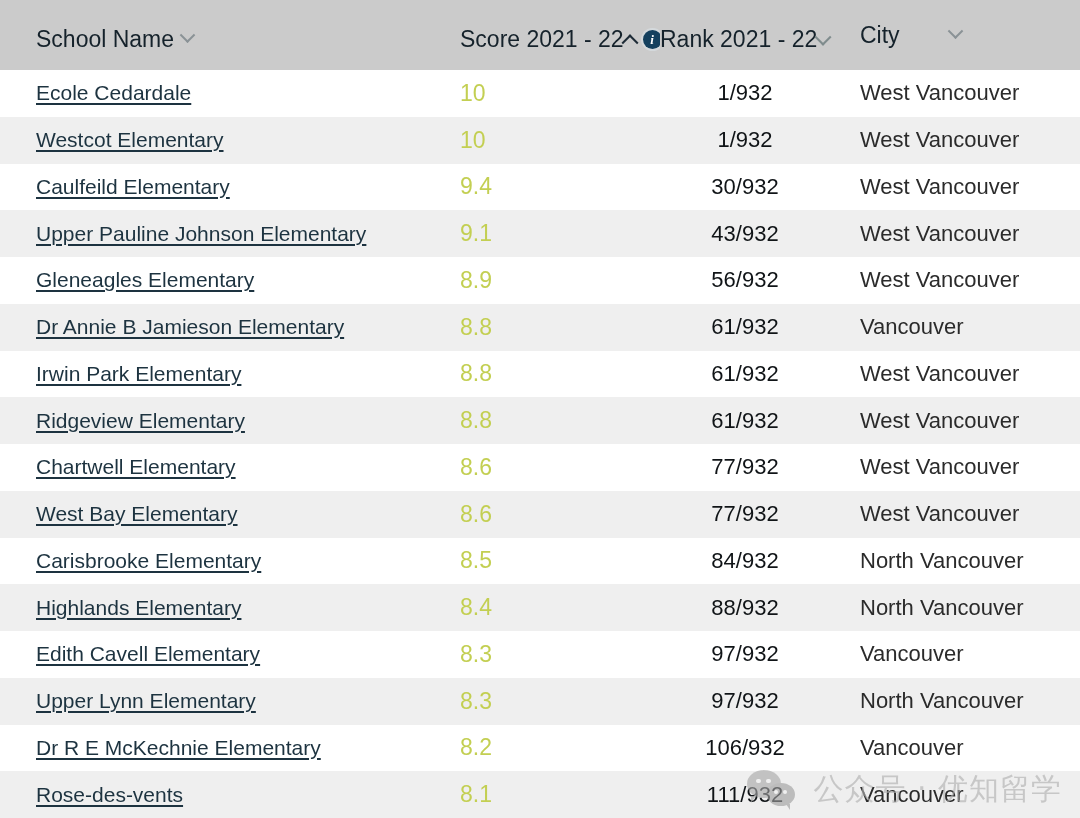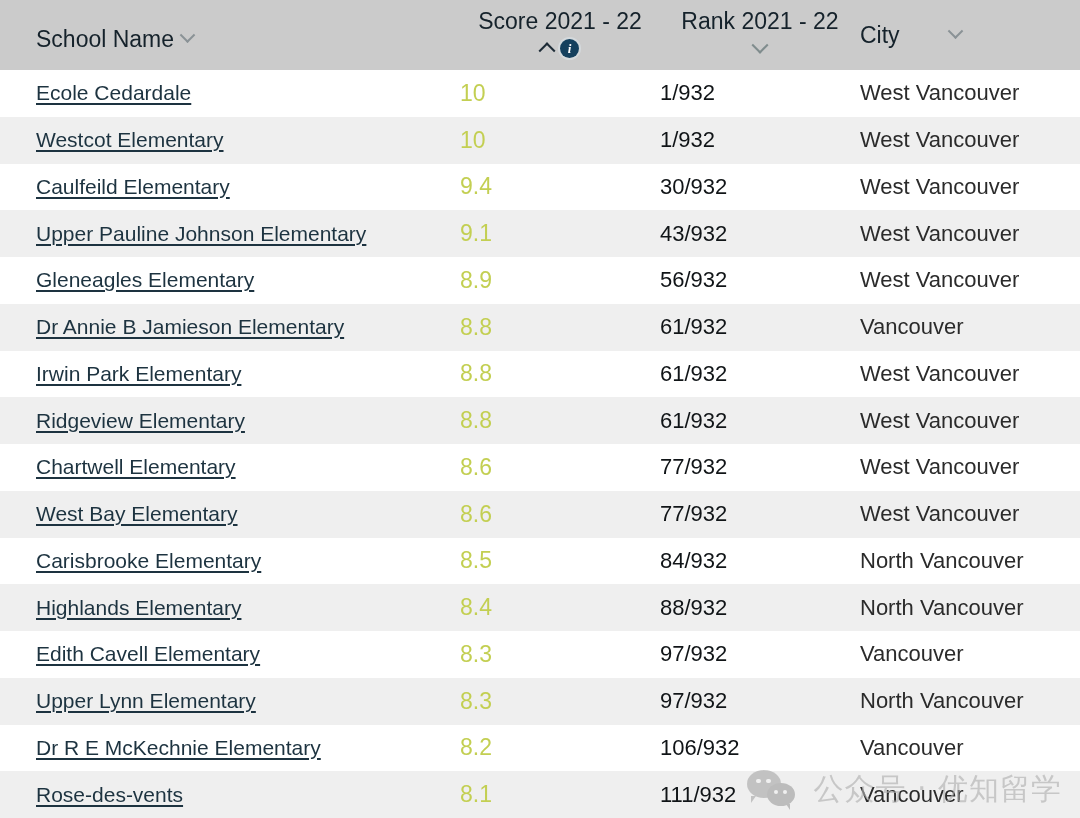--- a/index.html
+++ b/index.html
@@ -35,21 +35,21 @@
   .th {
     background: #cbcbcb;
     vertical-align: top;
     padding: 0;
     position: relative;
     height: 70px;
   }
 
   .th-inner {
     display: flex;
-    flex-direction: column;
+    flex-direction: row;
     align-items: center;
     justify-content: flex-start;
     padding-top: 7px;
     height: 70px;
   }
 
   .th-label {
     font-size: 23px;
     color: #15222b;
     line-height: 28px;
@@ -142,21 +142,21 @@
     font-weight: 500;
   }
 
   .cell-score {
     font-size: 23px;
     color: #c3cf52;
     padding-right: 10px;
   }
 
   .cell-rank {
-    text-align: left;
+    text-align: center;
     font-size: 22px;
     color: #101417;
     padding-right: 30px;
   }
 
   .cell-city {
     text-align: left;
     font-size: 22px;
     color: #2b2b2b;
     padding-left: 0px;

